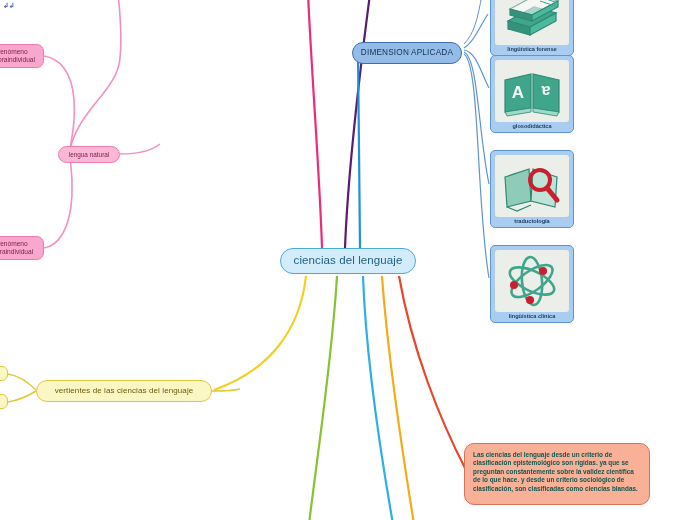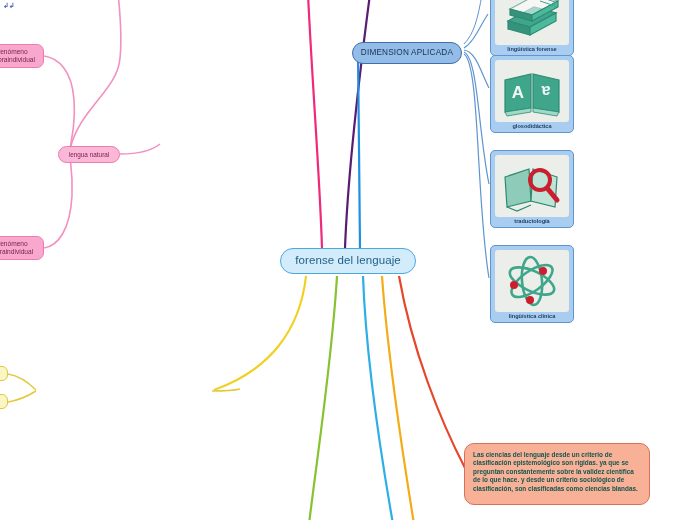--- a/index.html
+++ b/index.html
@@ -188,30 +188,31 @@
 
     <path d="M 464 48 C 474 42 480 26 488 14" stroke="#5f95cf" stroke-width="1.2" fill="none"></path>
     <path d="M 464 50 C 476 52 480 70 489 88" stroke="#5f95cf" stroke-width="1.2" fill="none"></path>
     <path d="M 464 52 C 478 58 478 130 489 184" stroke="#5f95cf" stroke-width="1.2" fill="none"></path>
     <path d="M 464 54 C 480 64 476 200 489 278" stroke="#5f95cf" stroke-width="1.2" fill="none"></path>
     <path d="M 464 44 C 474 34 478 18 482 -6" stroke="#5f95cf" stroke-width="1.0" fill="none"></path>
   </svg>
 
   <div class="corner-mark">↲↲</div>
 
-  <div class="pill node-center">forense del lenguaje</div>
+  <div class="pill node-center">ciencias del lenguaje</div>
 
   <div class="pill node-dim">DIMENSION APLICADA</div>
 
   <div class="pill node-pink node-pink-1">fenómeno
 supraindividual</div>
   <div class="pill node-pink node-pink-2">fenómeno
 intraindividual</div>
   <div class="pill node-lengua">lengua natural</div>
 
+  <div class="pill node-yellow-main">vertientes de las ciencias del lenguaje</div>
   <div class="pill node-yellow-s node-ys-1">no</div>
   <div class="pill node-yellow-s node-ys-2">no</div>
 
   <div class="card card-1">
     <div class="card-img">
       <svg width="64" height="54" viewBox="0 0 64 54">
         <g stroke="#2e8a73" stroke-width="1.2" fill="#3fa68c">
           <path d="M8 34 L34 20 L56 26 L30 40 Z"></path>
           <path d="M8 34 L8 42 L30 48 L30 40 Z" fill="#35937c"></path>
           <path d="M30 40 L56 26 L56 34 L30 48 Z" fill="#4cb89c"></path>

